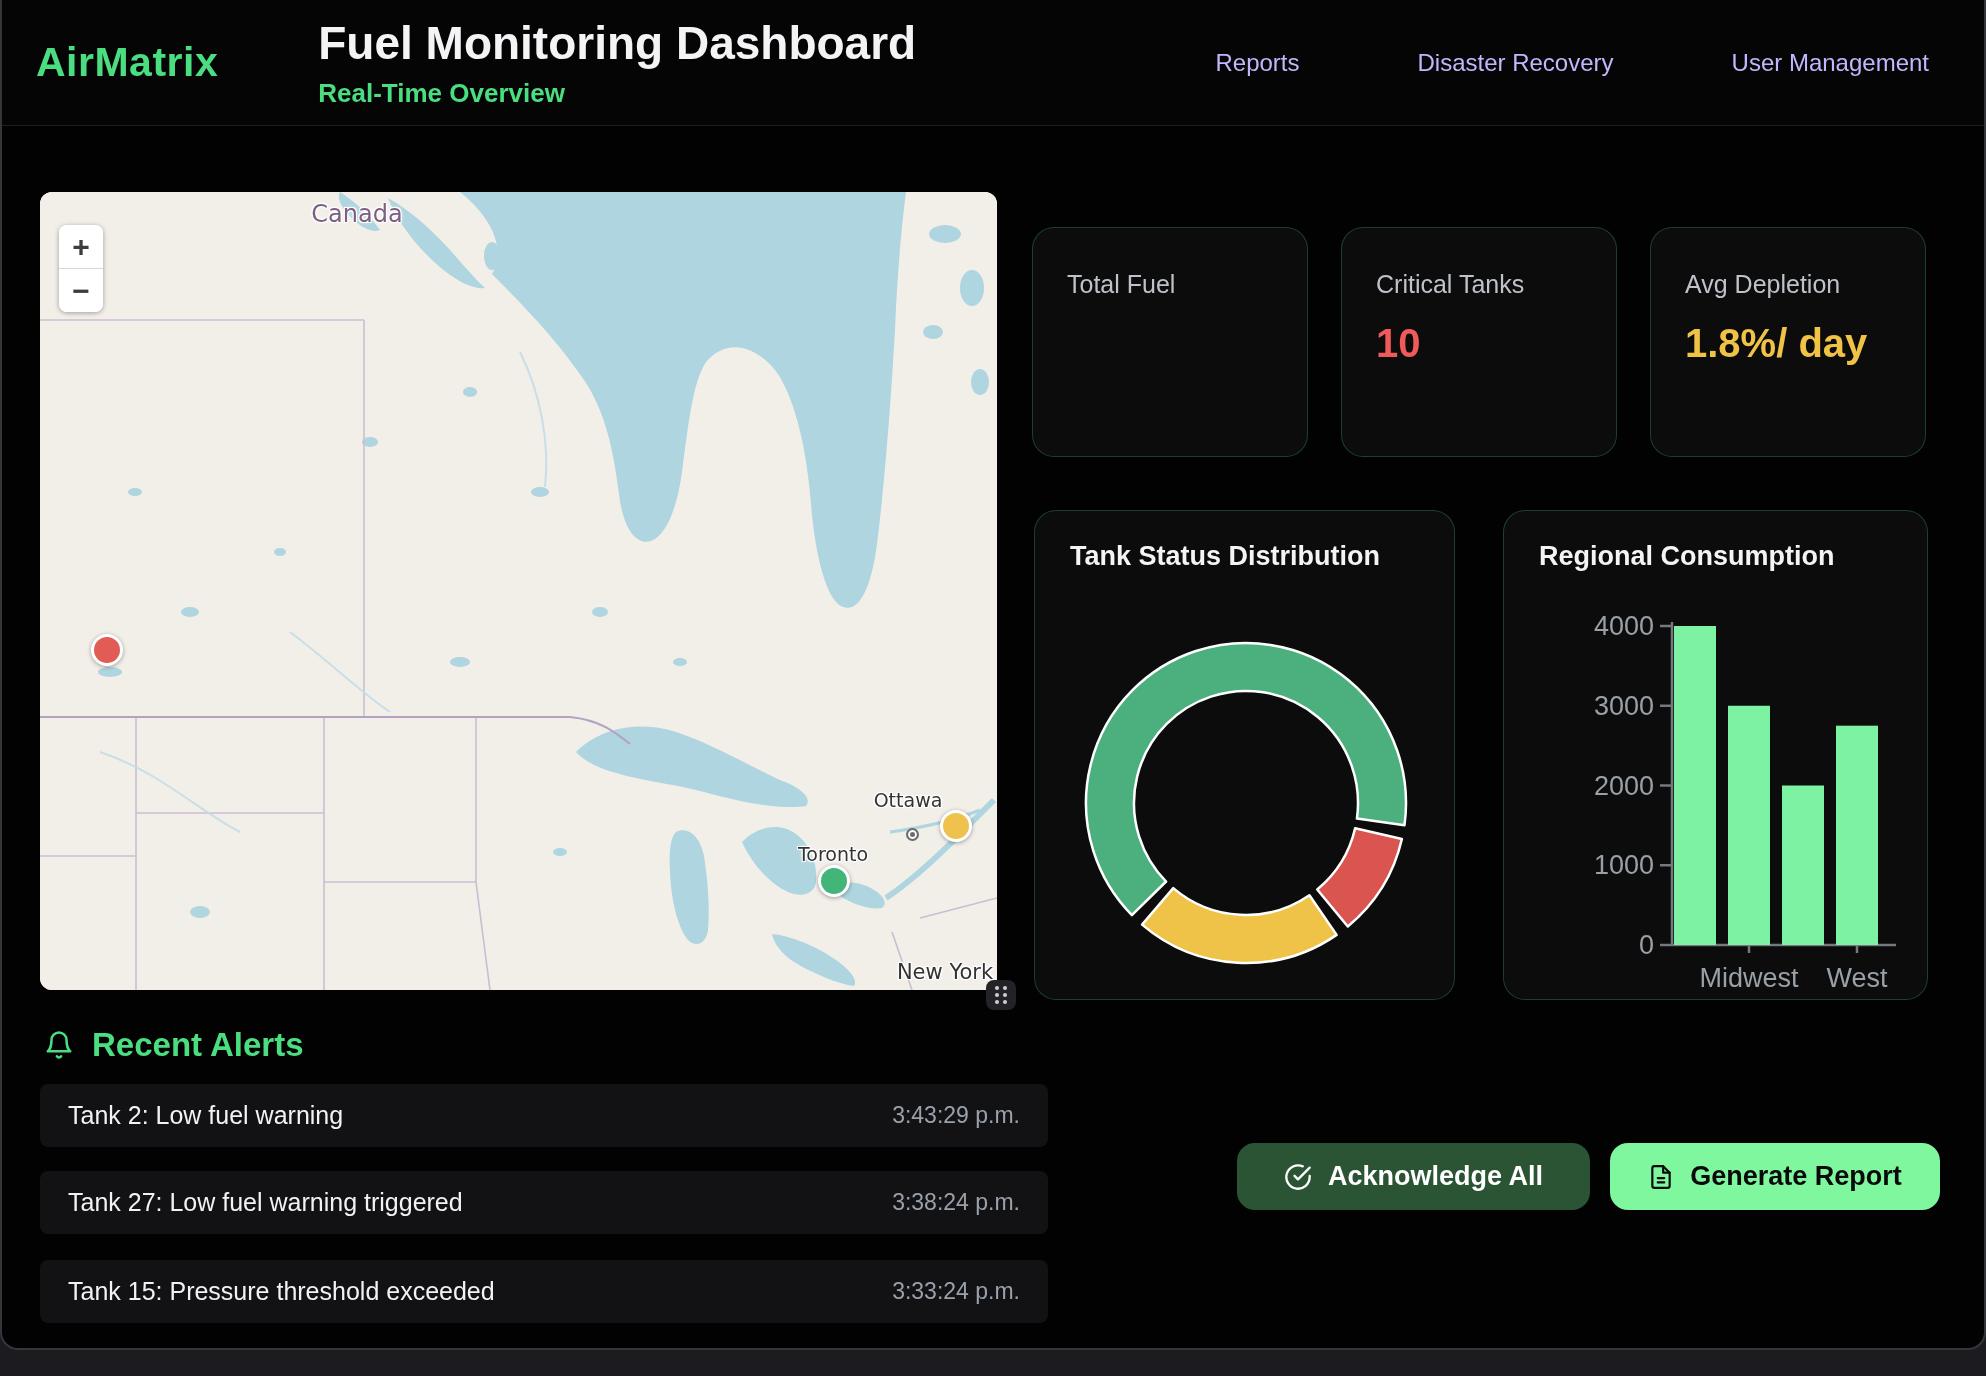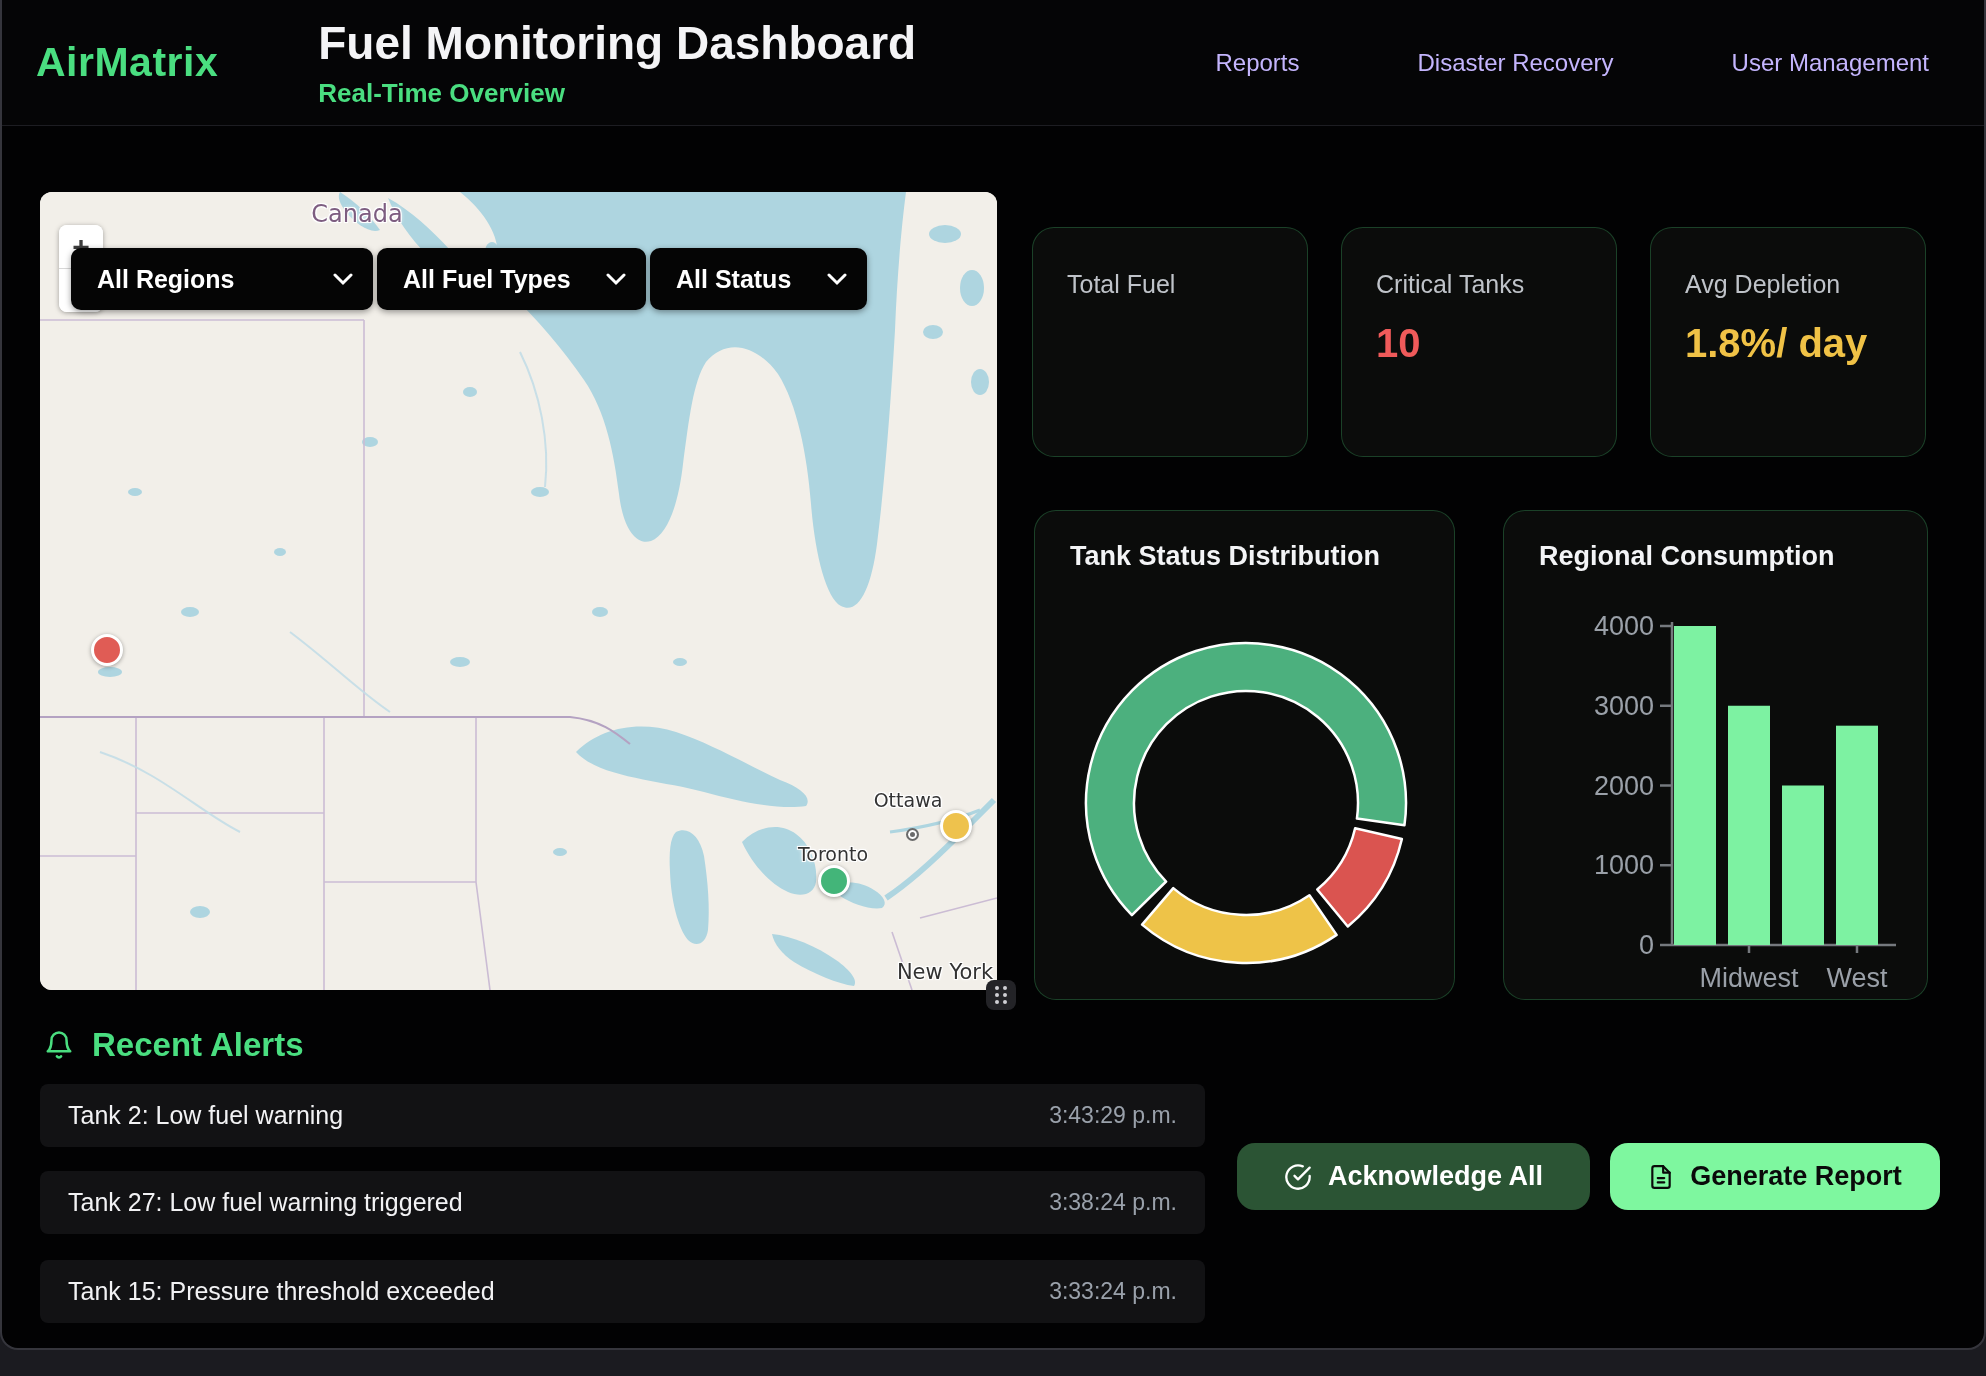--- a/index.html
+++ b/index.html
@@ -86,21 +86,21 @@
   .stat-value{font-size:40px;font-weight:700;line-height:1.3;max-width:185px;}
   .chart-card{top:510px;height:490px;}
   .chart-title{position:absolute;left:35px;top:30px;font-size:27px;font-weight:700;color:#f3f4f6;}
   #donut-svg,#bar-svg{position:absolute;inset:0;}
   #bar-svg text{font-size:27px;fill:#9aa0a8;font-family:"Liberation Sans",sans-serif;}
 
   
   .alerts-header{position:absolute;left:42px;top:1026px;display:flex;align-items:center;gap:18px;}
   .alerts-title{font-size:33px;font-weight:700;color:#4ade80;}
   .alert-row{
-    position:absolute;left:38px;width:1165px;height:63px;background:#121214;
+    position:absolute;left:38px;width:1008px;height:63px;background:#121214;
     border-radius:8px;display:flex;align-items:center;justify-content:space-between;
     padding:0 28px;box-sizing:border-box;cursor:pointer;
   }
   .alert-msg{font-size:25px;color:#f2f2f4;}
   .alert-time{font-size:23px;color:#9aa1ab;}
 
   
   .btn{
     position:absolute;top:1143px;height:67px;border:none;border-radius:18px;
     display:flex;align-items:center;justify-content:center;gap:16px;
@@ -182,40 +182,20 @@
         <path d="M250 440 C290 470 320 500 350 520"></path>
         <path d="M480 160 C500 200 510 250 505 295"></path>
       </g>
     </svg>
 
     <div class="zoomctl">
       <div class="zbtn">+</div>
       <div class="zbtn">−</div>
     </div>
 
-    <div class="filterbar">
-      <div class="dropdown dd1">
-        <span>All Regions</span>
-        <svg width="20" height="13" viewBox="0 0 20 13">
-            <path d="M2 2 L10 10 L18 2" stroke="#fff" stroke-width="3" fill="none" stroke-linecap="round"></path>
-          </svg>
-      </div>
-      <div class="dropdown dd2">
-        <span>All Fuel Types</span>
-        <svg width="20" height="13" viewBox="0 0 20 13">
-            <path d="M2 2 L10 10 L18 2" stroke="#fff" stroke-width="3" fill="none" stroke-linecap="round"></path>
-          </svg>
-      </div>
-      <div class="dropdown dd3">
-        <span>All Status</span>
-        <svg width="20" height="13" viewBox="0 0 20 13">
-            <path d="M2 2 L10 10 L18 2" stroke="#fff" stroke-width="3" fill="none" stroke-linecap="round"></path>
-          </svg>
-      </div>
-    </div>
 
     <span class="map-label country-label" style="left:317px;top:22px;">Canada</span>
     <span class="map-label" style="left:868px;top:608px;">Ottawa</span>
     <span class="map-label" style="left:793px;top:662px;">Toronto</span>
     <span class="map-label" style="left:905px;top:780px;font-size:21px;">New York</span>
     <span class="town-dot" style="left:866px;top:636px;"></span>
 
     <div id="map-markers">
         <div class="marker" style="left: 66.99px; top: 458.052px; background: rgb(224, 92, 85);"></div>
         <div class="marker" style="left: 915.849px; top: 633.612px; background: rgb(238, 194, 77);"></div>

